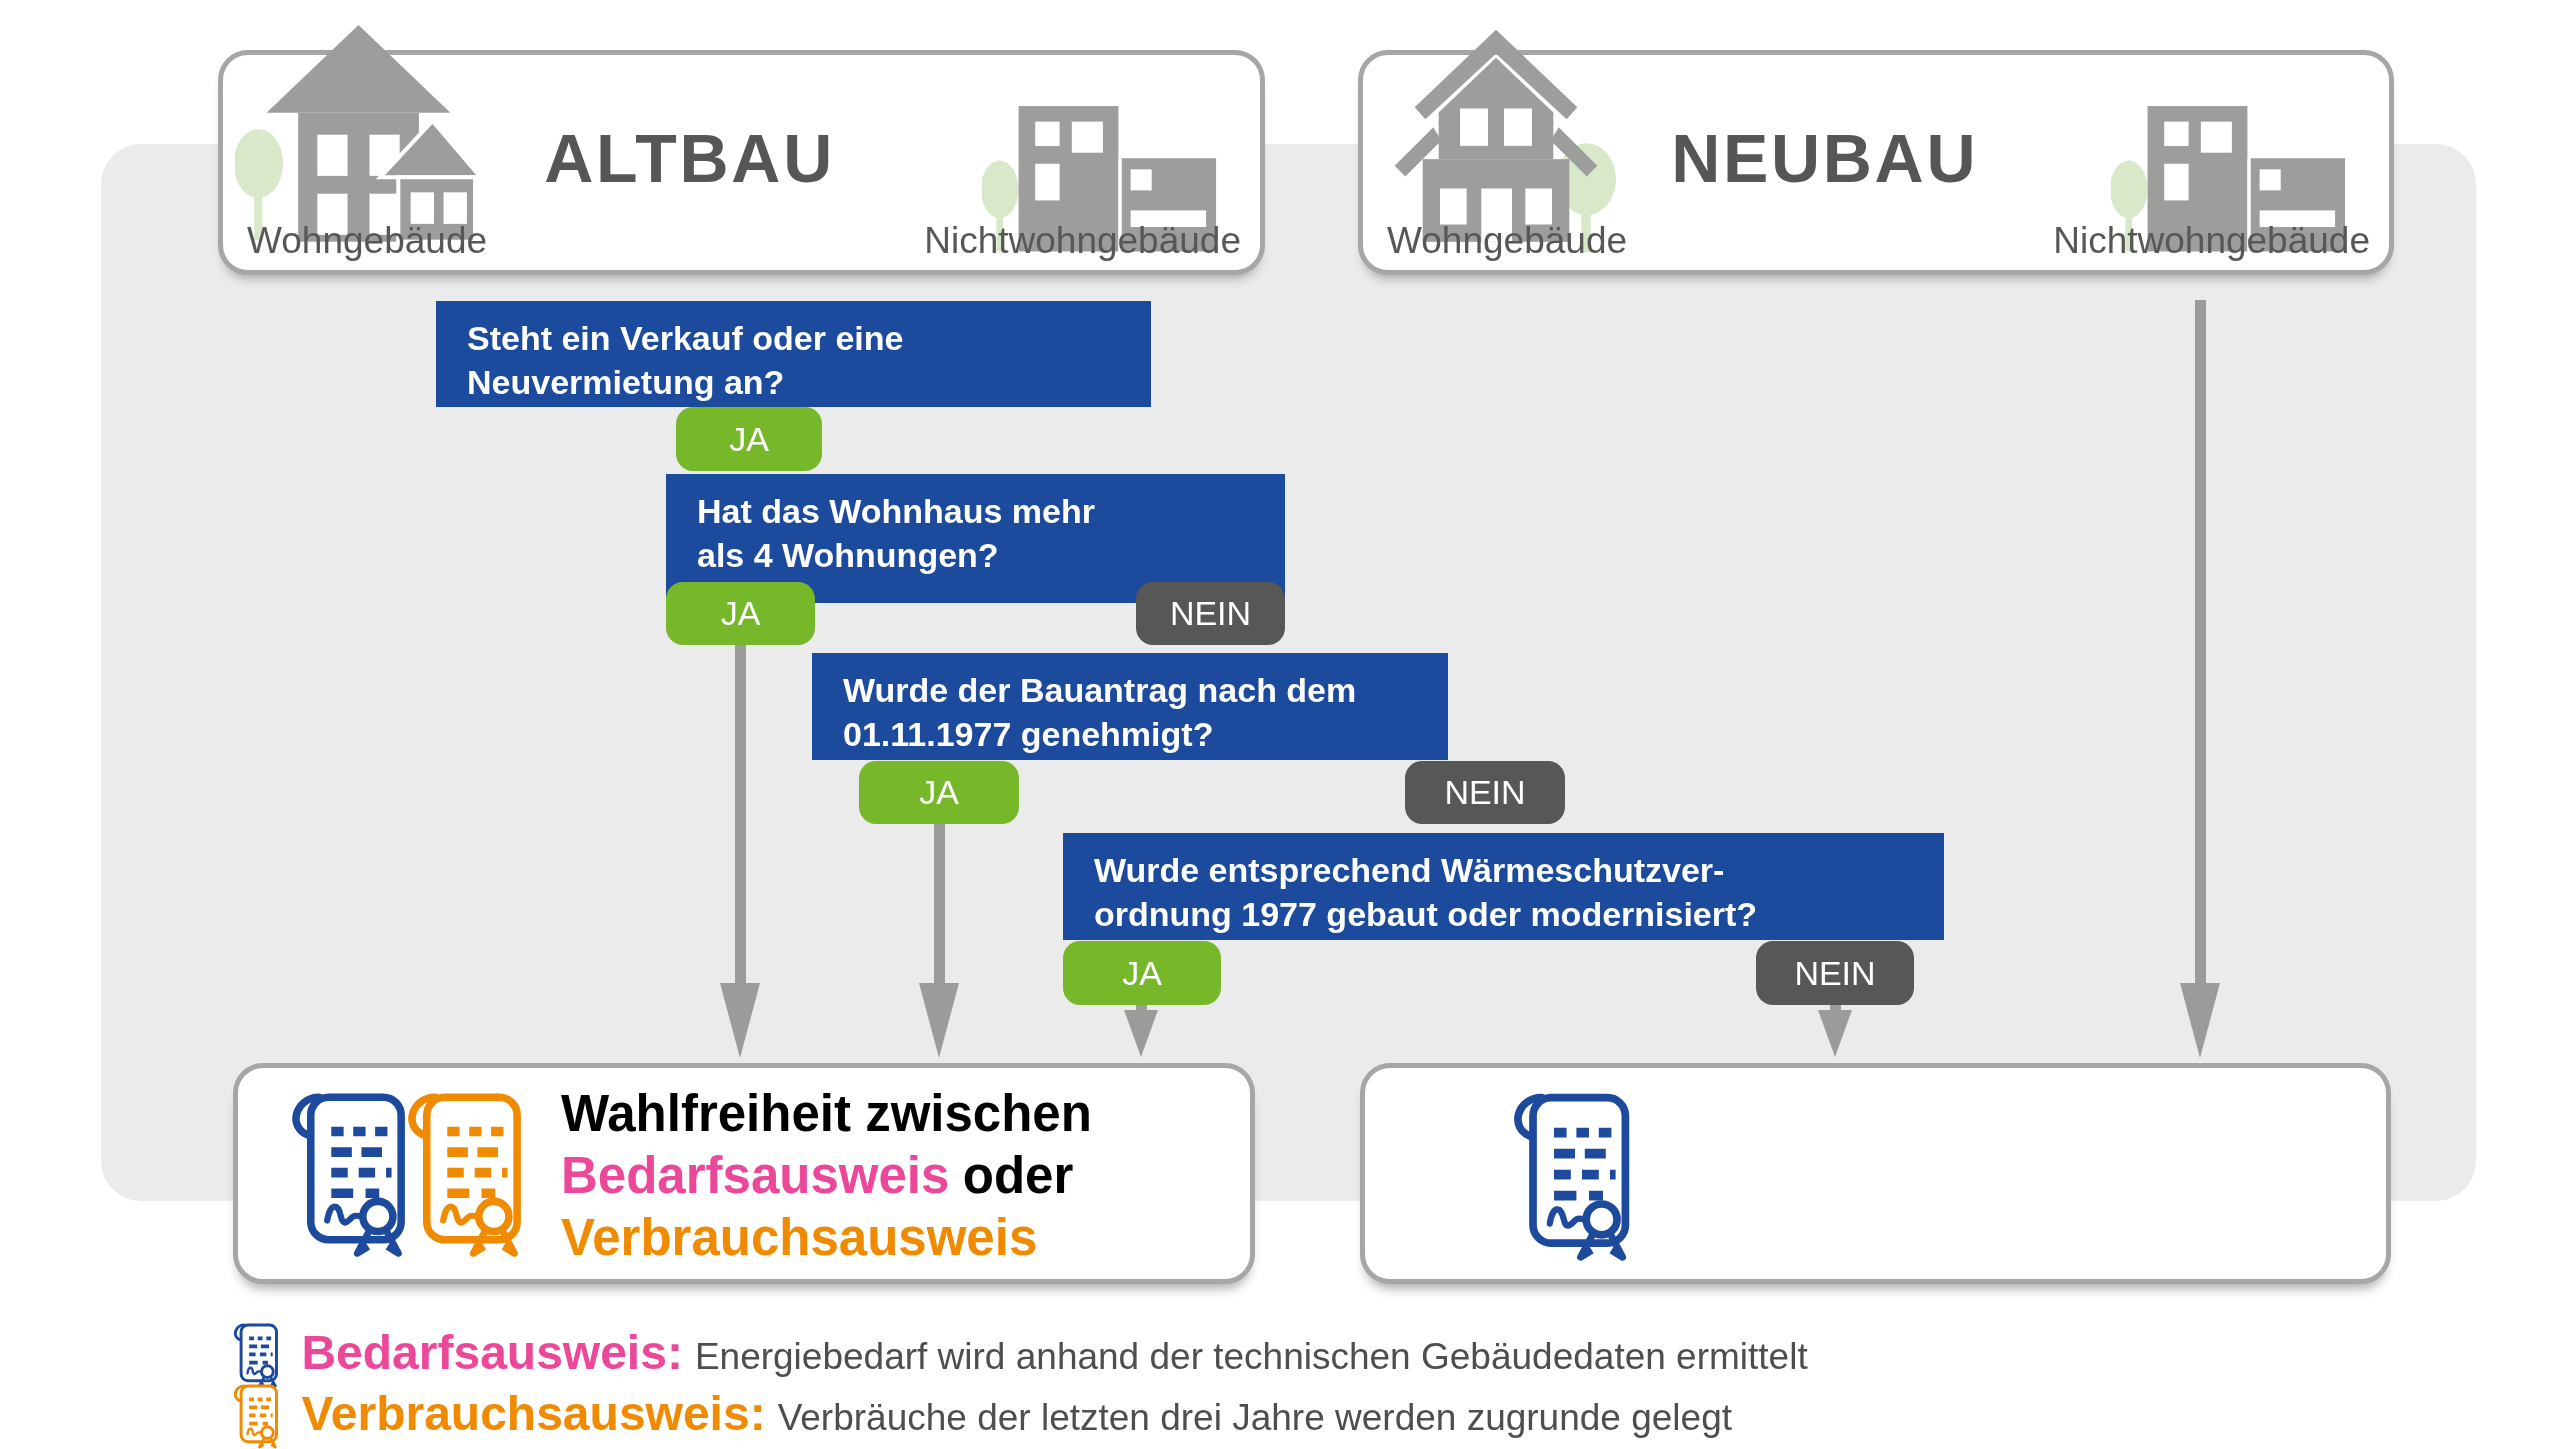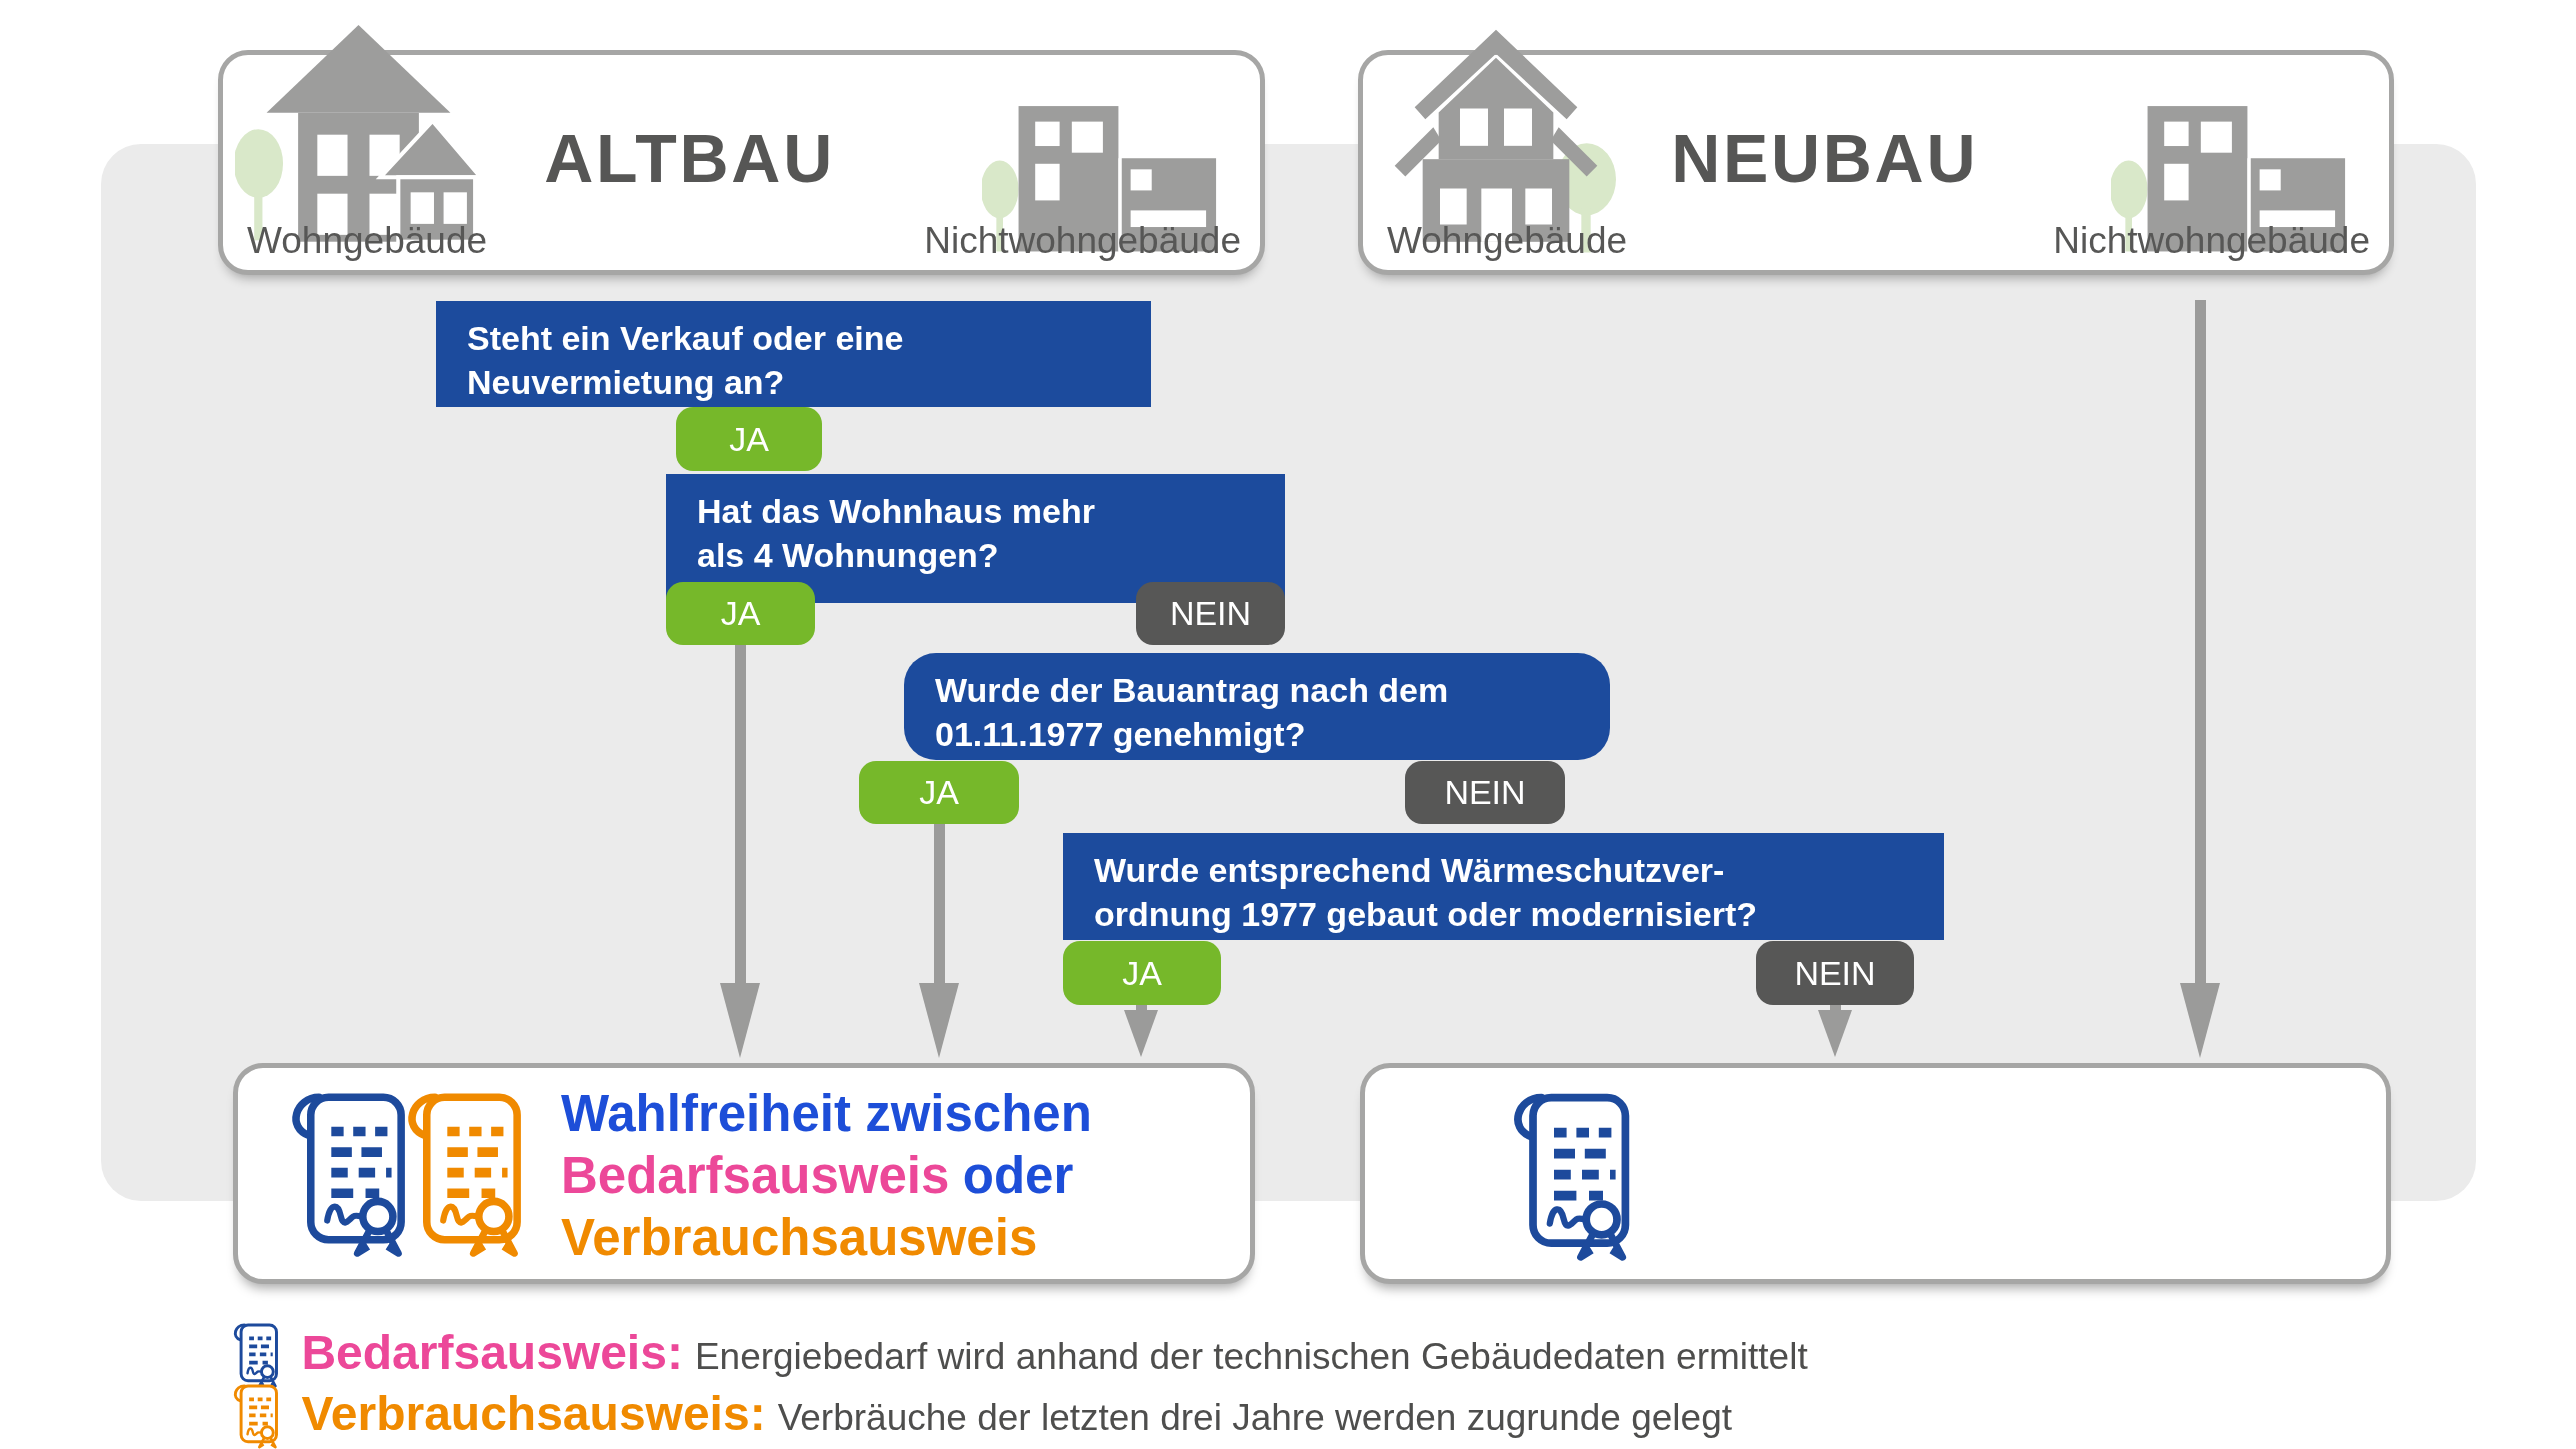--- a/index.html
+++ b/index.html
@@ -28,21 +28,21 @@
         border-right:20px solid transparent;border-top:75px solid #9b9b9a;}
   .head.small{border-left-width:17.4px;border-right-width:17.4px;border-top-width:47px;}
   
   .resultbox{position:absolute;top:1063px;height:221px;background:#ffffff;
         border:5.4px solid #a6a6a5;border-radius:30px;box-sizing:border-box;
         box-shadow:0 10.7px 12px -6.7px rgba(0,0,0,.35);}
   .res-text{position:absolute;font-size:51px;font-weight:bold;line-height:62px;
         color:#575756;white-space:nowrap;}
   .t-blue{color:#ec4899;}
   .t-orange{color:#f08a00;}
-  .t-gray{color:#1d4ed8;}
+  .t-gray{color:#000000;}
   
   .legend-row{position:absolute;left:225px;display:flex;align-items:flex-start;}
   .legend-text{font-size:37px;color:#4e4e4d;line-height:48px;white-space:nowrap;}
   .legend-term{font-size:48px;font-weight:bold;margin-right:12px;}
   .cert{color:#1d4a9c;}
   .cert.orange{color:#f08a00;}
   svg{display:block;}
 </style>
 </head>
 <body>
@@ -138,21 +138,21 @@
   </div>
   <div class="chip yes" style="left:676px;top:407px;width:146px;height:64px;">JA</div>
 
   <div class="qbox" style="left:666px;top:474px;width:619px;height:129px;">
     <div>Hat das Wohnhaus mehr</div>
     <div>als 4 Wohnungen?</div>
   </div>
   <div class="chip yes" style="left:666px;top:582px;width:149px;height:63px;">JA</div>
   <div class="chip no" style="left:1136px;top:582px;width:149px;height:63px;">NEIN</div>
 
-  <div class="qbox" style="left:904px;top:653px;width:706px;height:107px;border-radius:32px;">
+  <div class="qbox" style="left:812px;top:653px;width:636px;height:107px;">
     <div>Wurde der Bauantrag nach dem</div>
     <div>01.11.1977 genehmigt?</div>
   </div>
   <div class="chip yes" style="left:859px;top:761px;width:160px;height:63px;">JA</div>
   <div class="chip no" style="left:1405px;top:761px;width:160px;height:63px;">NEIN</div>
 
   <div class="qbox" style="left:1063px;top:833px;width:881px;height:107px;">
     <div>Wurde entsprechend Wärmeschutzver-</div>
     <div>ordnung 1977 gebaut oder modernisiert?</div>
   </div>

